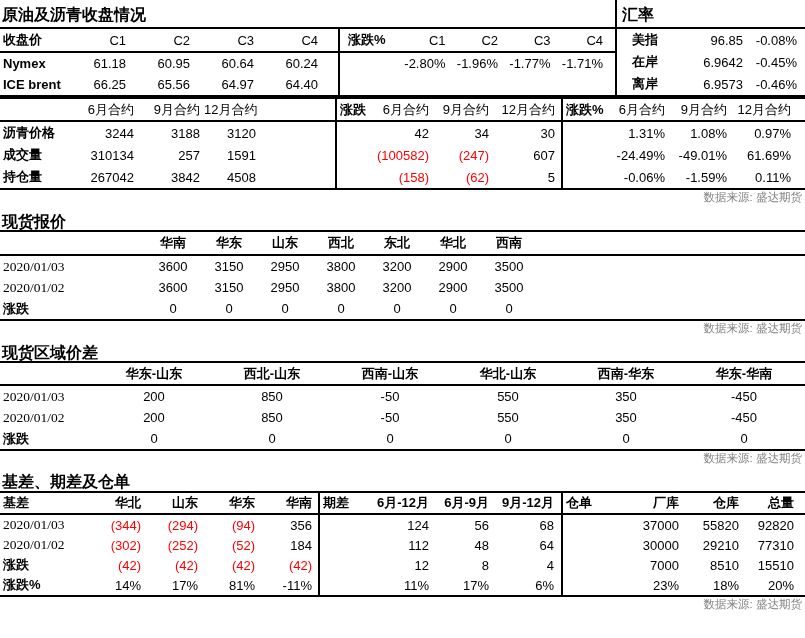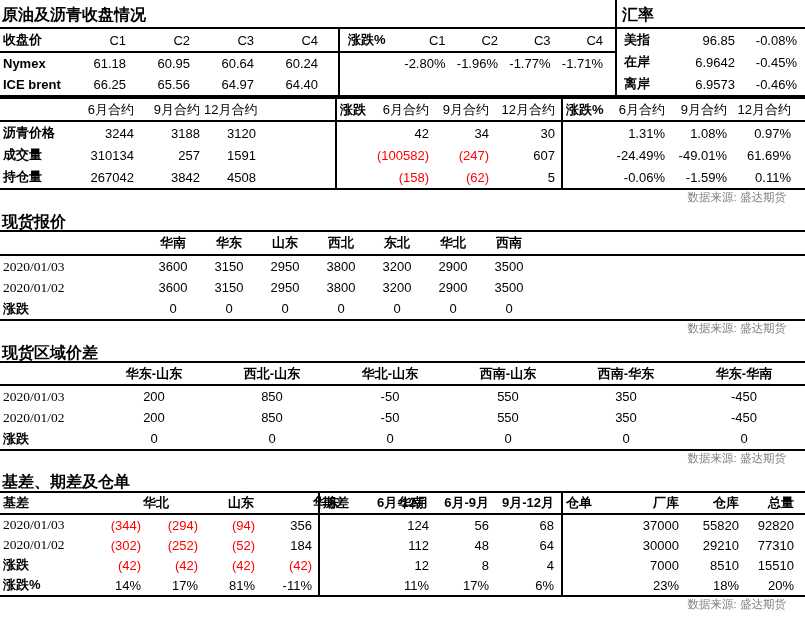--- a/index.html
+++ b/index.html
@@ -17,21 +17,21 @@
   .t-head { border-bottom: 2px solid #000; }
 
   
   .b1-titles { display: flex; height: 29px; }
   .b1-title-left { width: 617px; border-right: 2px solid #000; border-bottom: 2px solid #000; padding: 5px 2px 0; }
   .b1-title-right { flex: 1; border-bottom: 2px solid #000; padding: 5px 5px 0; }
   .big-title { font-size: 16px; font-weight: 700; }
   .b1-body { display: flex; border-bottom: 2px solid #000; }
   .p-close { width: 340px; border-right: 2px solid #000; }
   .p-chg1  { width: 277px; border-right: 2px solid #000; }
-  .p-fx    { flex: 1; }
+  .p-fx    { flex: 1; padding-left: 8px; }
 
   .tc-close .t-row { grid-template-columns: 76px 54px 64px 64px 64px; padding-right: 16px; height: 21px; }
   .tc-close .t-head { height: 24px; }
   .tc-close .t-h { font-weight: 400; }
 
   .tc-chg1 .t-row { grid-template-columns: 52px 1fr 1fr 1fr 1fr; padding: 0 8px 0 5px; height: 21px; }
   .tc-chg1 .t-head { height: 24px; }
   .tc-chg1 .t-h { font-weight: 400; }
 
   .tc-fx .t-row { grid-template-columns: 44px 74px 1fr; padding: 0 4px; height: 22px; }
@@ -45,21 +45,21 @@
   .tc-price .t-head { height: 23px; }
   .tc-price .t-h { font-weight: 400; }
   .tc-chg2 .t-row { grid-template-columns: 36px 60px 60px 66px; padding-right: 4px; height: 22px; }
   .tc-chg2 .t-head { height: 23px; }
   .tc-chg2 .t-h { font-weight: 400; }
   .tc-pct2 .t-row { grid-template-columns: 46px 60px 62px 64px; padding-right: 3px; height: 22px; }
   .tc-pct2 .t-head { height: 23px; }
   .tc-pct2 .t-h { font-weight: 400; }
 
   
-  .source { height: 16px; font-size: 11.5px; line-height: 15px; color: #808080; text-align: right; padding-right: 19px; }
+  .source { height: 16px; font-size: 11.5px; line-height: 15px; color: #808080; text-align: right; padding-right: 3px; }
 
   
   .sec-title { height: 26px; font-size: 16px; font-weight: 700; padding: 6px 2px 0; }
   .underline { border-bottom: 2px solid #000; }
 
   
   .tc-spot { border-bottom: 2px solid #000; }
   .tc-spot .t-row { grid-template-columns: 145px repeat(7, 56px) 1fr; height: 21px; }
   .tc-spot .t-head { height: 24px; }
   .tc-spot .t-h, .tc-spot .t-val { text-align: center; padding-right: 0; }
@@ -72,21 +72,21 @@
   .tc-spread .t-h, .tc-spread .t-val { text-align: center; padding-right: 0; }
   .tc-spread .t-h { font-weight: 700; }
 
   
   .sec-title-3 { height: 24px; font-size: 16px; font-weight: 700; padding: 5px 2px 0; }
   .block3 { display: flex; border-top: 2px solid #000; border-bottom: 2px solid #000; }
   .p3a { width: 320px; border-right: 2px solid #000; }
   .p3b { width: 243px; border-right: 2px solid #000; }
   .p3c { flex: 1; }
   .tc-basis .t-row { grid-template-columns: 88px 57px 57px 57px 57px; padding-right: 3px; height: 20px; }
-  .tc-basis .t-head { height: 22px; gap: 28px; }
+  .tc-basis .t-head { height: 22px; }
   .tc-basis .t-h { font-weight: 700; }
   .tc-term .t-row { grid-template-columns: 46px 67px 60px 65px; padding-right: 4px; height: 20px; }
   .tc-term .t-head { height: 22px; }
   .tc-term .t-h { font-weight: 700; }
   .tc-warrant .t-row { grid-template-columns: 42px 78px 60px 55px; padding-right: 10px; height: 20px; }
   .tc-warrant .t-head { height: 22px; }
   .tc-warrant .t-h { font-weight: 700; }
 </style>
 </head>
 <body>
@@ -286,22 +286,22 @@
       </div>
     </div>
   <div class="source">数据来源: 盛达期货</div>
 
   <div class="sec-title underline">现货区域价差</div>
   <div class="tc-spread">
       <div class="t-row t-head">
         <span class="t-cell t-label"></span>
         <span class="t-cell t-h">华东-山东</span>
         <span class="t-cell t-h">西北-山东</span>
+        <span class="t-cell t-h">西南-山东</span>
         <span class="t-cell t-h">华北-山东</span>
-        <span class="t-cell t-h">西南-山东</span>
         <span class="t-cell t-h">西南-华东</span>
         <span class="t-cell t-h">华东-华南</span>
       </div>
       <div class="t-row">
         <span class="t-cell t-label date">2020/01/03</span>
         <span class="t-cell t-val">200</span>
         <span class="t-cell t-val">850</span>
         <span class="t-cell t-val">-50</span>
         <span class="t-cell t-val">550</span>
         <span class="t-cell t-val">350</span>

